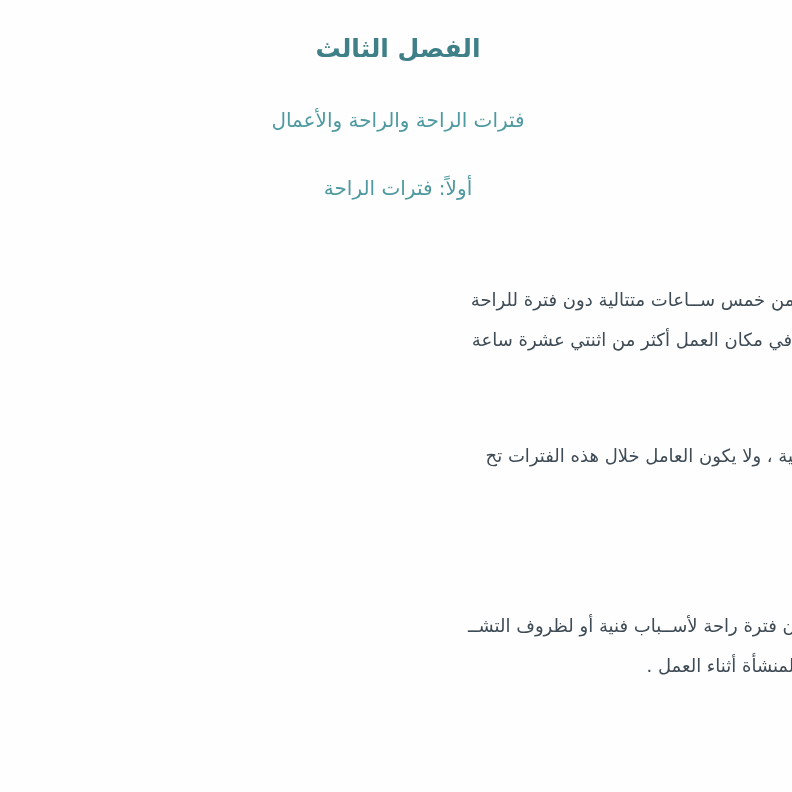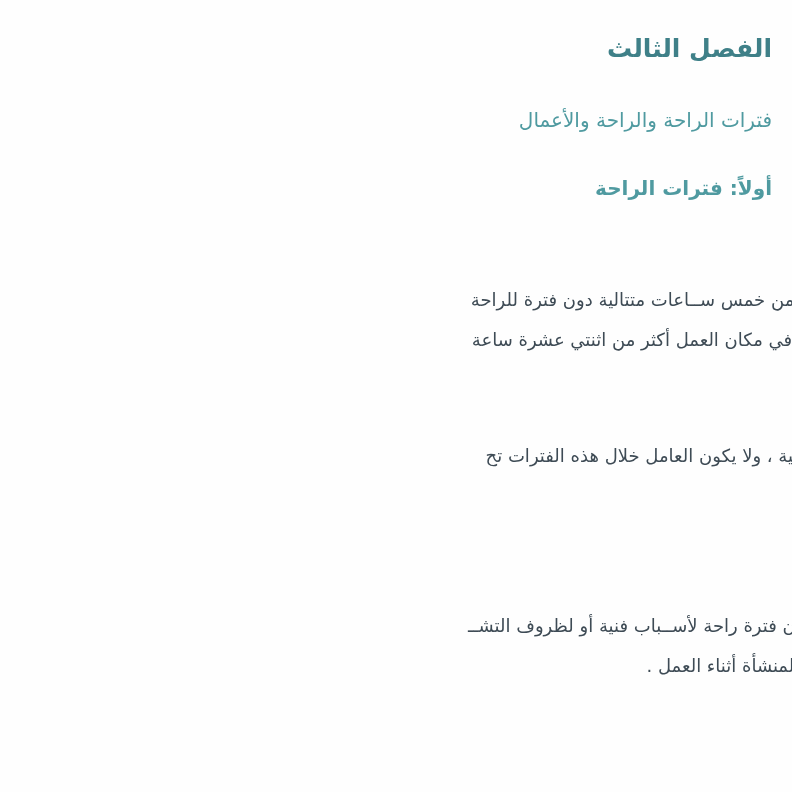--- a/index.html
+++ b/index.html
@@ -14,42 +14,41 @@
       position: relative;
       width: 792px;
       height: 792px;
       overflow: hidden;
       background: #fefefe;
       font-family: "DejaVu Sans", sans-serif;
       direction: rtl;
     }
     .center {
       position: absolute;
-      left: 12px;
+      left: 18px;
       width: 760px;
-      text-align: right;
+      text-align: center;
       direction: rtl;
       white-space: nowrap;
     }
     .chapter-title {
       top: 34px;
       font-size: 25px;
       font-weight: bold;
       color: #3f8088;
     }
     .subtitle {
       top: 108px;
       font-size: 20px;
       color: #4f9aa0;
     }
     .section-title {
       top: 176px;
       font-size: 20px;
       color: #4f9aa0;
-      font-weight: bold;
     }
     .para {
       position: absolute;
       right: -330px;
       width: 1100px;
       direction: rtl;
       text-align: right;
       font-size: 18px;
       color: #3e4b55;
       white-space: nowrap;

